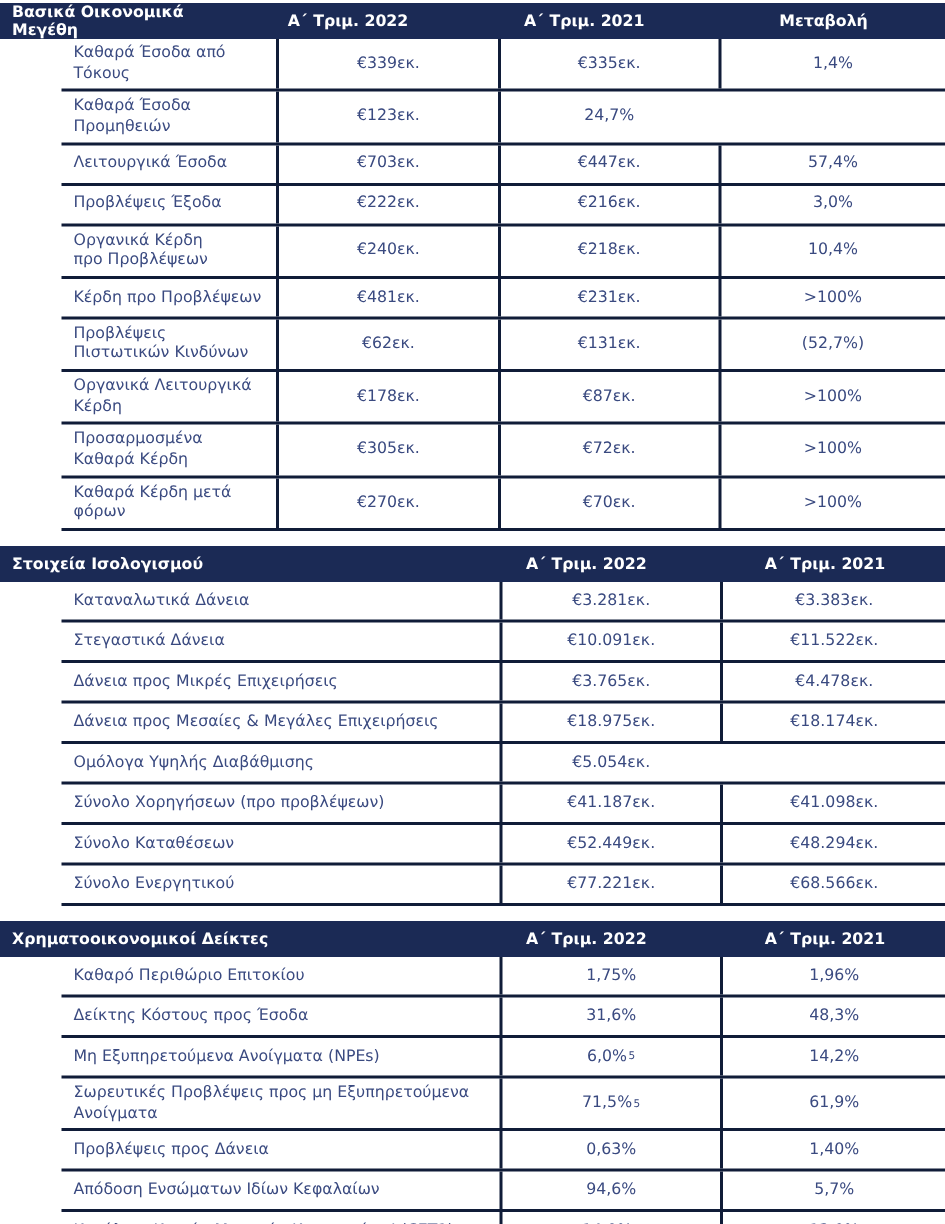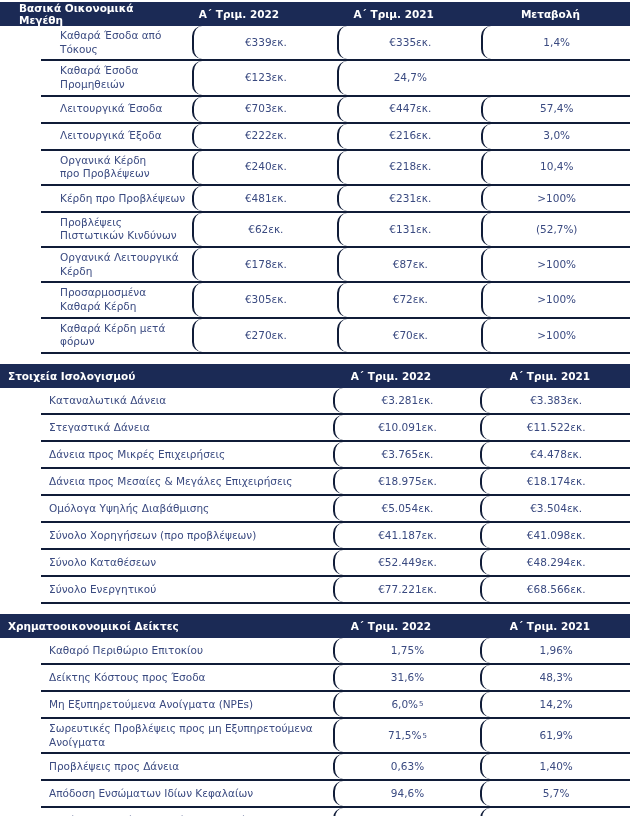--- a/index.html
+++ b/index.html
@@ -19,21 +19,21 @@
   .tbl{width:100%;margin-bottom:10px;}
   .thead{
     display:grid;
     background:var(--header-bg);
     color:var(--header-text);
     height:24px;
     align-items:center;
     font-size:10.5px;
     font-weight:bold;
   }
-  .t1 .thead, .t1 .row{grid-template-columns:24.3% 25.05% 24.95% 25.7%;padding-left:11px;}
+  .t1 .thead, .t1 .row{grid-template-columns:24.3% 25.05% 24.95% 25.7%;}
   .t2 .thead, .t2 .row{grid-template-columns:49.5% 25.1% 25.4%;}
   .hcell{text-align:center;}
   .hcell.hlabel{text-align:left;padding-left:8px;}
   .row{
     display:grid;
     border-bottom:2px solid var(--border);
     align-items:stretch;
     font-size:10.5px;
     min-height:27px;
     margin-left:41px;
@@ -46,21 +46,21 @@
     padding:3px 4px;
     text-align:center;
     line-height:1.3;
   }
   .cell.label{
     justify-content:flex-start;
     text-align:left;
     padding-left:8px;
     white-space:pre-line;
   }
-  .row > .cell + .cell{border-left:2px solid var(--border);border-radius:10px;}
+  .row > .cell + .cell{border-left:2px solid var(--border);}
   sup{font-size:7px;line-height:0;margin-left:1px;}
 </style>
 </head>
 <body>
 
 <div class="page">
 
   <section class="tbl t1">
     <div class="thead">
       <div class="hcell hlabel">Βασικά Οικονομικά Μεγέθη</div>
@@ -80,21 +80,21 @@
           <div class="cell val">€123εκ.</div>
           <div class="cell val">24,7%</div>
         </div>
         <div class="row">
           <div class="cell label">Λειτουργικά Έσοδα</div>
           <div class="cell val">€703εκ.</div>
           <div class="cell val">€447εκ.</div>
           <div class="cell val">57,4%</div>
         </div>
         <div class="row">
-          <div class="cell label">Λειτουργικά Έξοδα</div>
+          <div class="cell label">Προβλέψεις Έξοδα</div>
           <div class="cell val">€222εκ.</div>
           <div class="cell val">€216εκ.</div>
           <div class="cell val">3,0%</div>
         </div>
         <div class="row">
           <div class="cell label">Οργανικά Κέρδη
 προ Προβλέψεων</div>
           <div class="cell val">€240εκ.</div>
           <div class="cell val">€218εκ.</div>
           <div class="cell val">10,4%</div>
@@ -157,21 +157,20 @@
           <div class="cell val">€4.478εκ.</div>
         </div>
         <div class="row">
           <div class="cell label">Δάνεια προς Μεσαίες &amp; Μεγάλες Επιχειρήσεις</div>
           <div class="cell val">€18.975εκ.</div>
           <div class="cell val">€18.174εκ.</div>
         </div>
         <div class="row">
           <div class="cell label">Ομόλογα Υψηλής Διαβάθμισης</div>
           <div class="cell val">€5.054εκ.</div>
-          <div class="cell val">€3.504εκ.</div>
         </div>
         <div class="row">
           <div class="cell label">Σύνολο Χορηγήσεων (προ προβλέψεων)</div>
           <div class="cell val">€41.187εκ.</div>
           <div class="cell val">€41.098εκ.</div>
         </div>
         <div class="row">
           <div class="cell label">Σύνολο Καταθέσεων</div>
           <div class="cell val">€52.449εκ.</div>
           <div class="cell val">€48.294εκ.</div>

